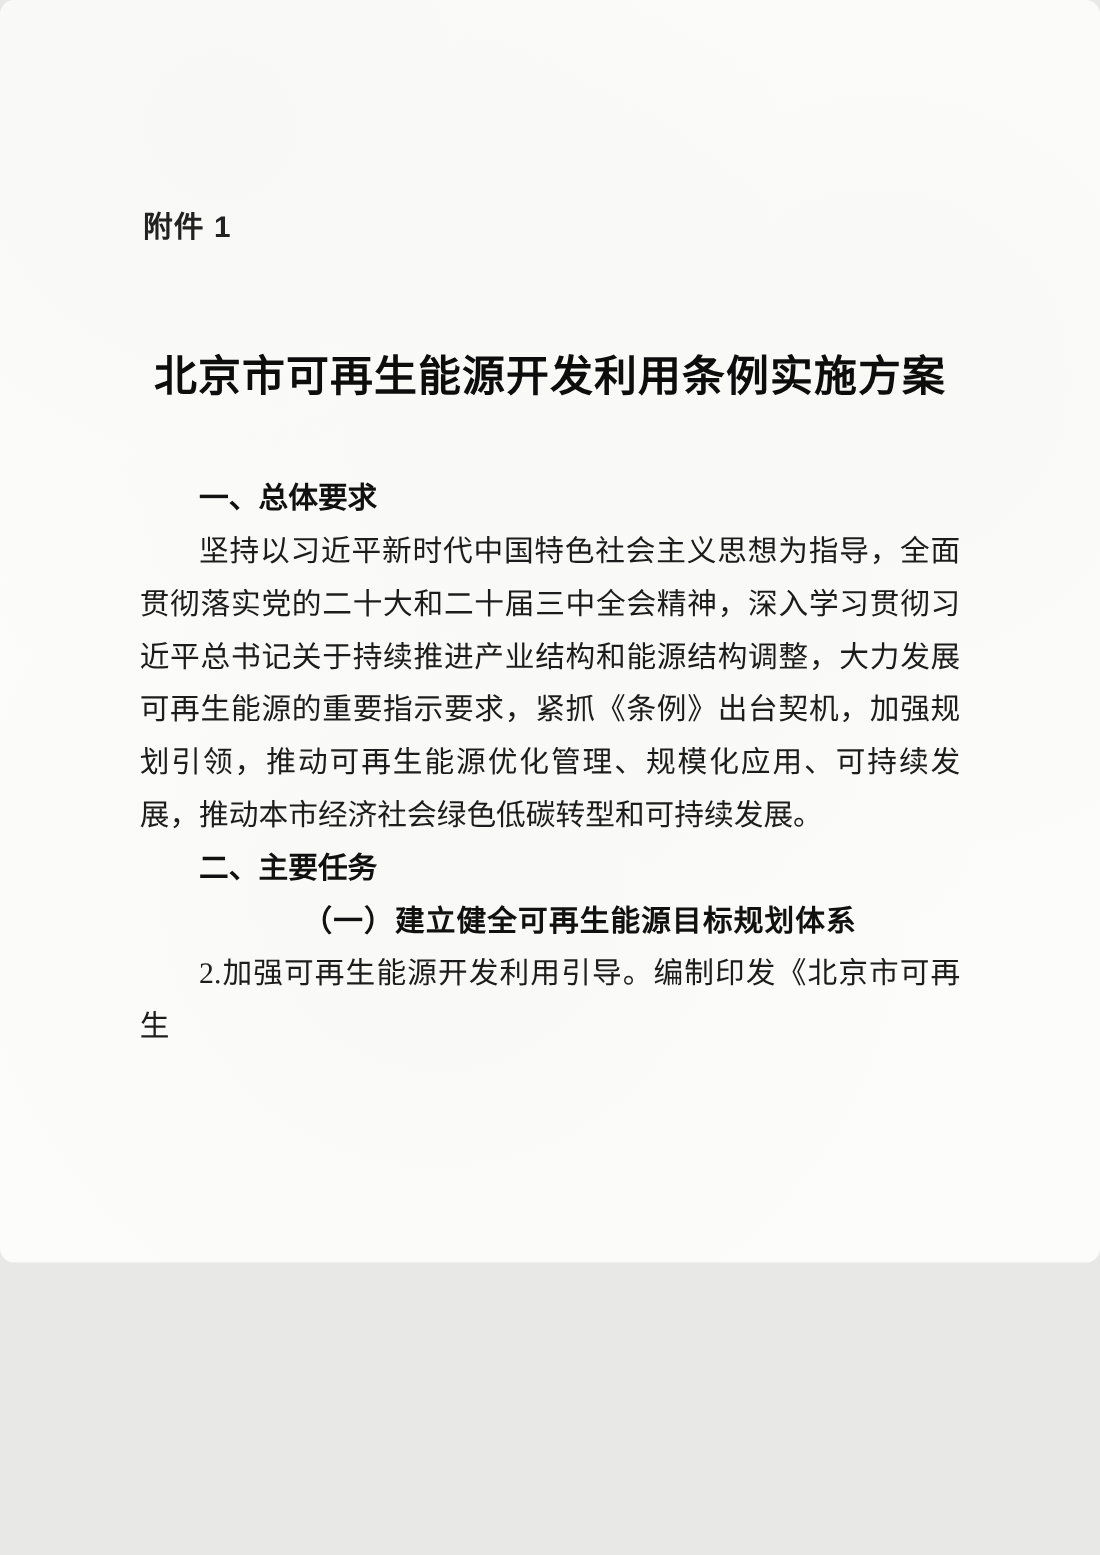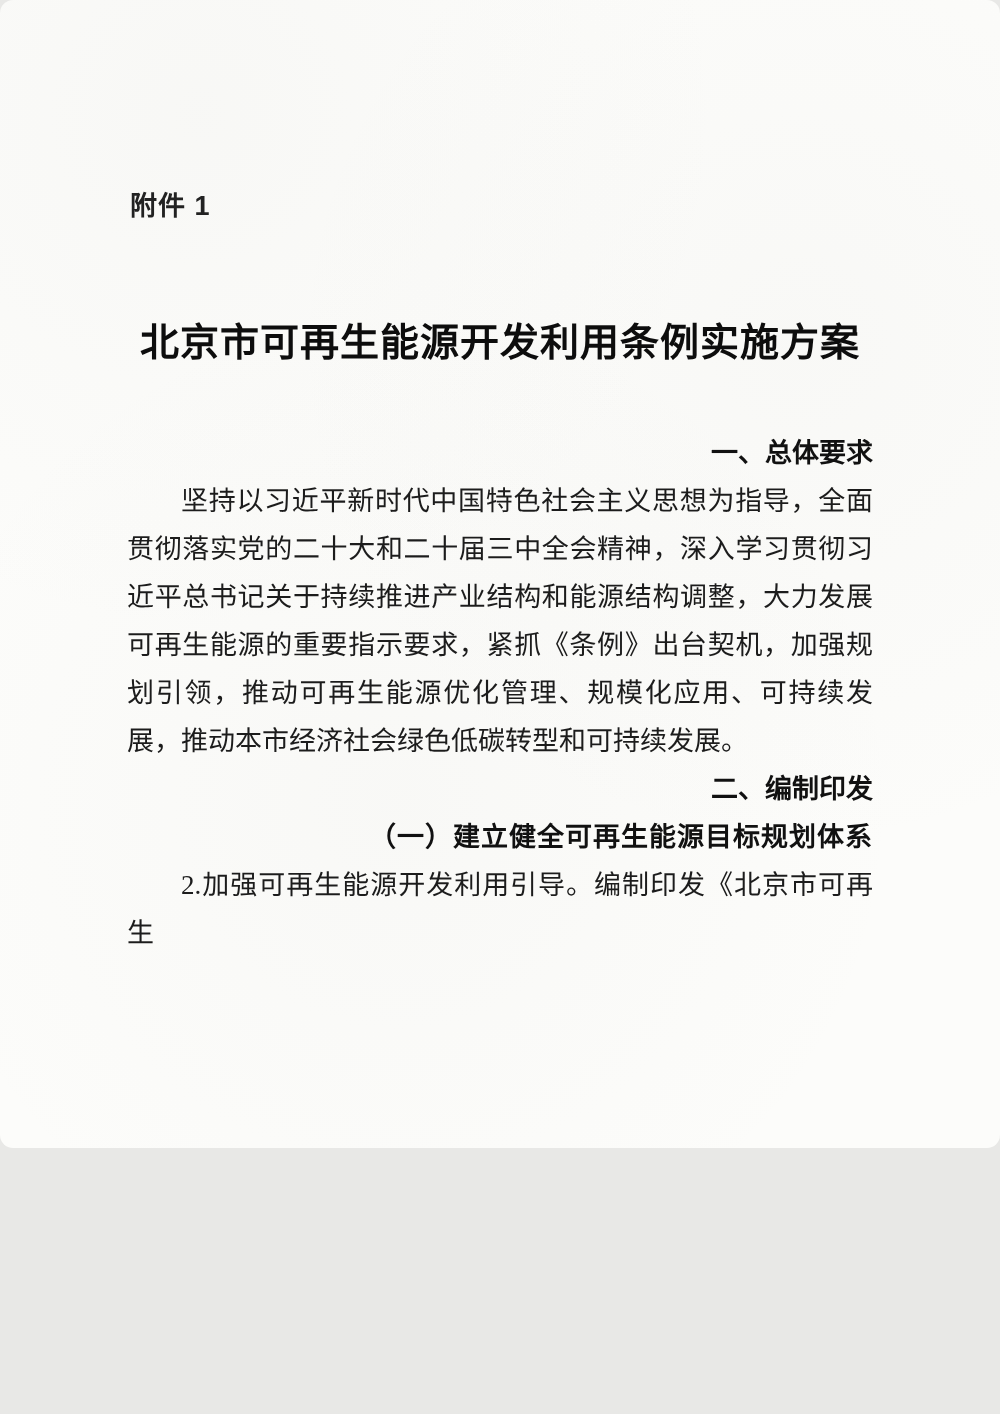--- a/index.html
+++ b/index.html
@@ -71,27 +71,27 @@
     font-size: 27px;
     line-height: 48px;
   }
   .doc-body p {
     font-weight: 400;
   }
   .heading-l1 {
     font-family: "Liberation Sans", sans-serif;
     font-weight: 700;
     color: #111;
-    text-align: right;
+    text-align: left;
   }
   .heading-l2 {
     font-family: "Liberation Serif", serif;
     font-weight: 700;
     color: #111;
-    text-align: right;
+    text-align: center;
     letter-spacing: 1px;
   }
   .page-number {
     position: absolute;
     top: 1260px;
     right: 158px;
     font-size: 26px;
     line-height: 32px;
     color: #2a2a2a;
     font-family: "Liberation Serif", serif;
@@ -109,21 +109,21 @@
     <div class="title-line-1">北京市可再生能源开发利用条例实施方案</div>
   </div>
 
   <div class="doc-body">
 
 
     <h2 class="heading-l1">一、总体要求</h2>
 
     <p>坚持以习近平新时代中国特色社会主义思想为指导，全面贯彻落实党的二十大和二十届三中全会精神，深入学习贯彻习近平总书记关于持续推进产业结构和能源结构调整，大力发展可再生能源的重要指示要求，紧抓《条例》出台契机，加强规划引领，推动可再生能源优化管理、规模化应用、可持续发展，推动本市经济社会绿色低碳转型和可持续发展。</p>
 
-    <h2 class="heading-l1">二、编制印发</h2>
+    <h2 class="heading-l1">二、主要任务</h2>
 
     <h3 class="heading-l2">（一）建立健全可再生能源目标规划体系</h3>
 
 
     <p>2.加强可再生能源开发利用引导。编制印发《北京市可再生</p>
 
   </div>
 
   <div class="page-number">— 1 —</div>
 

